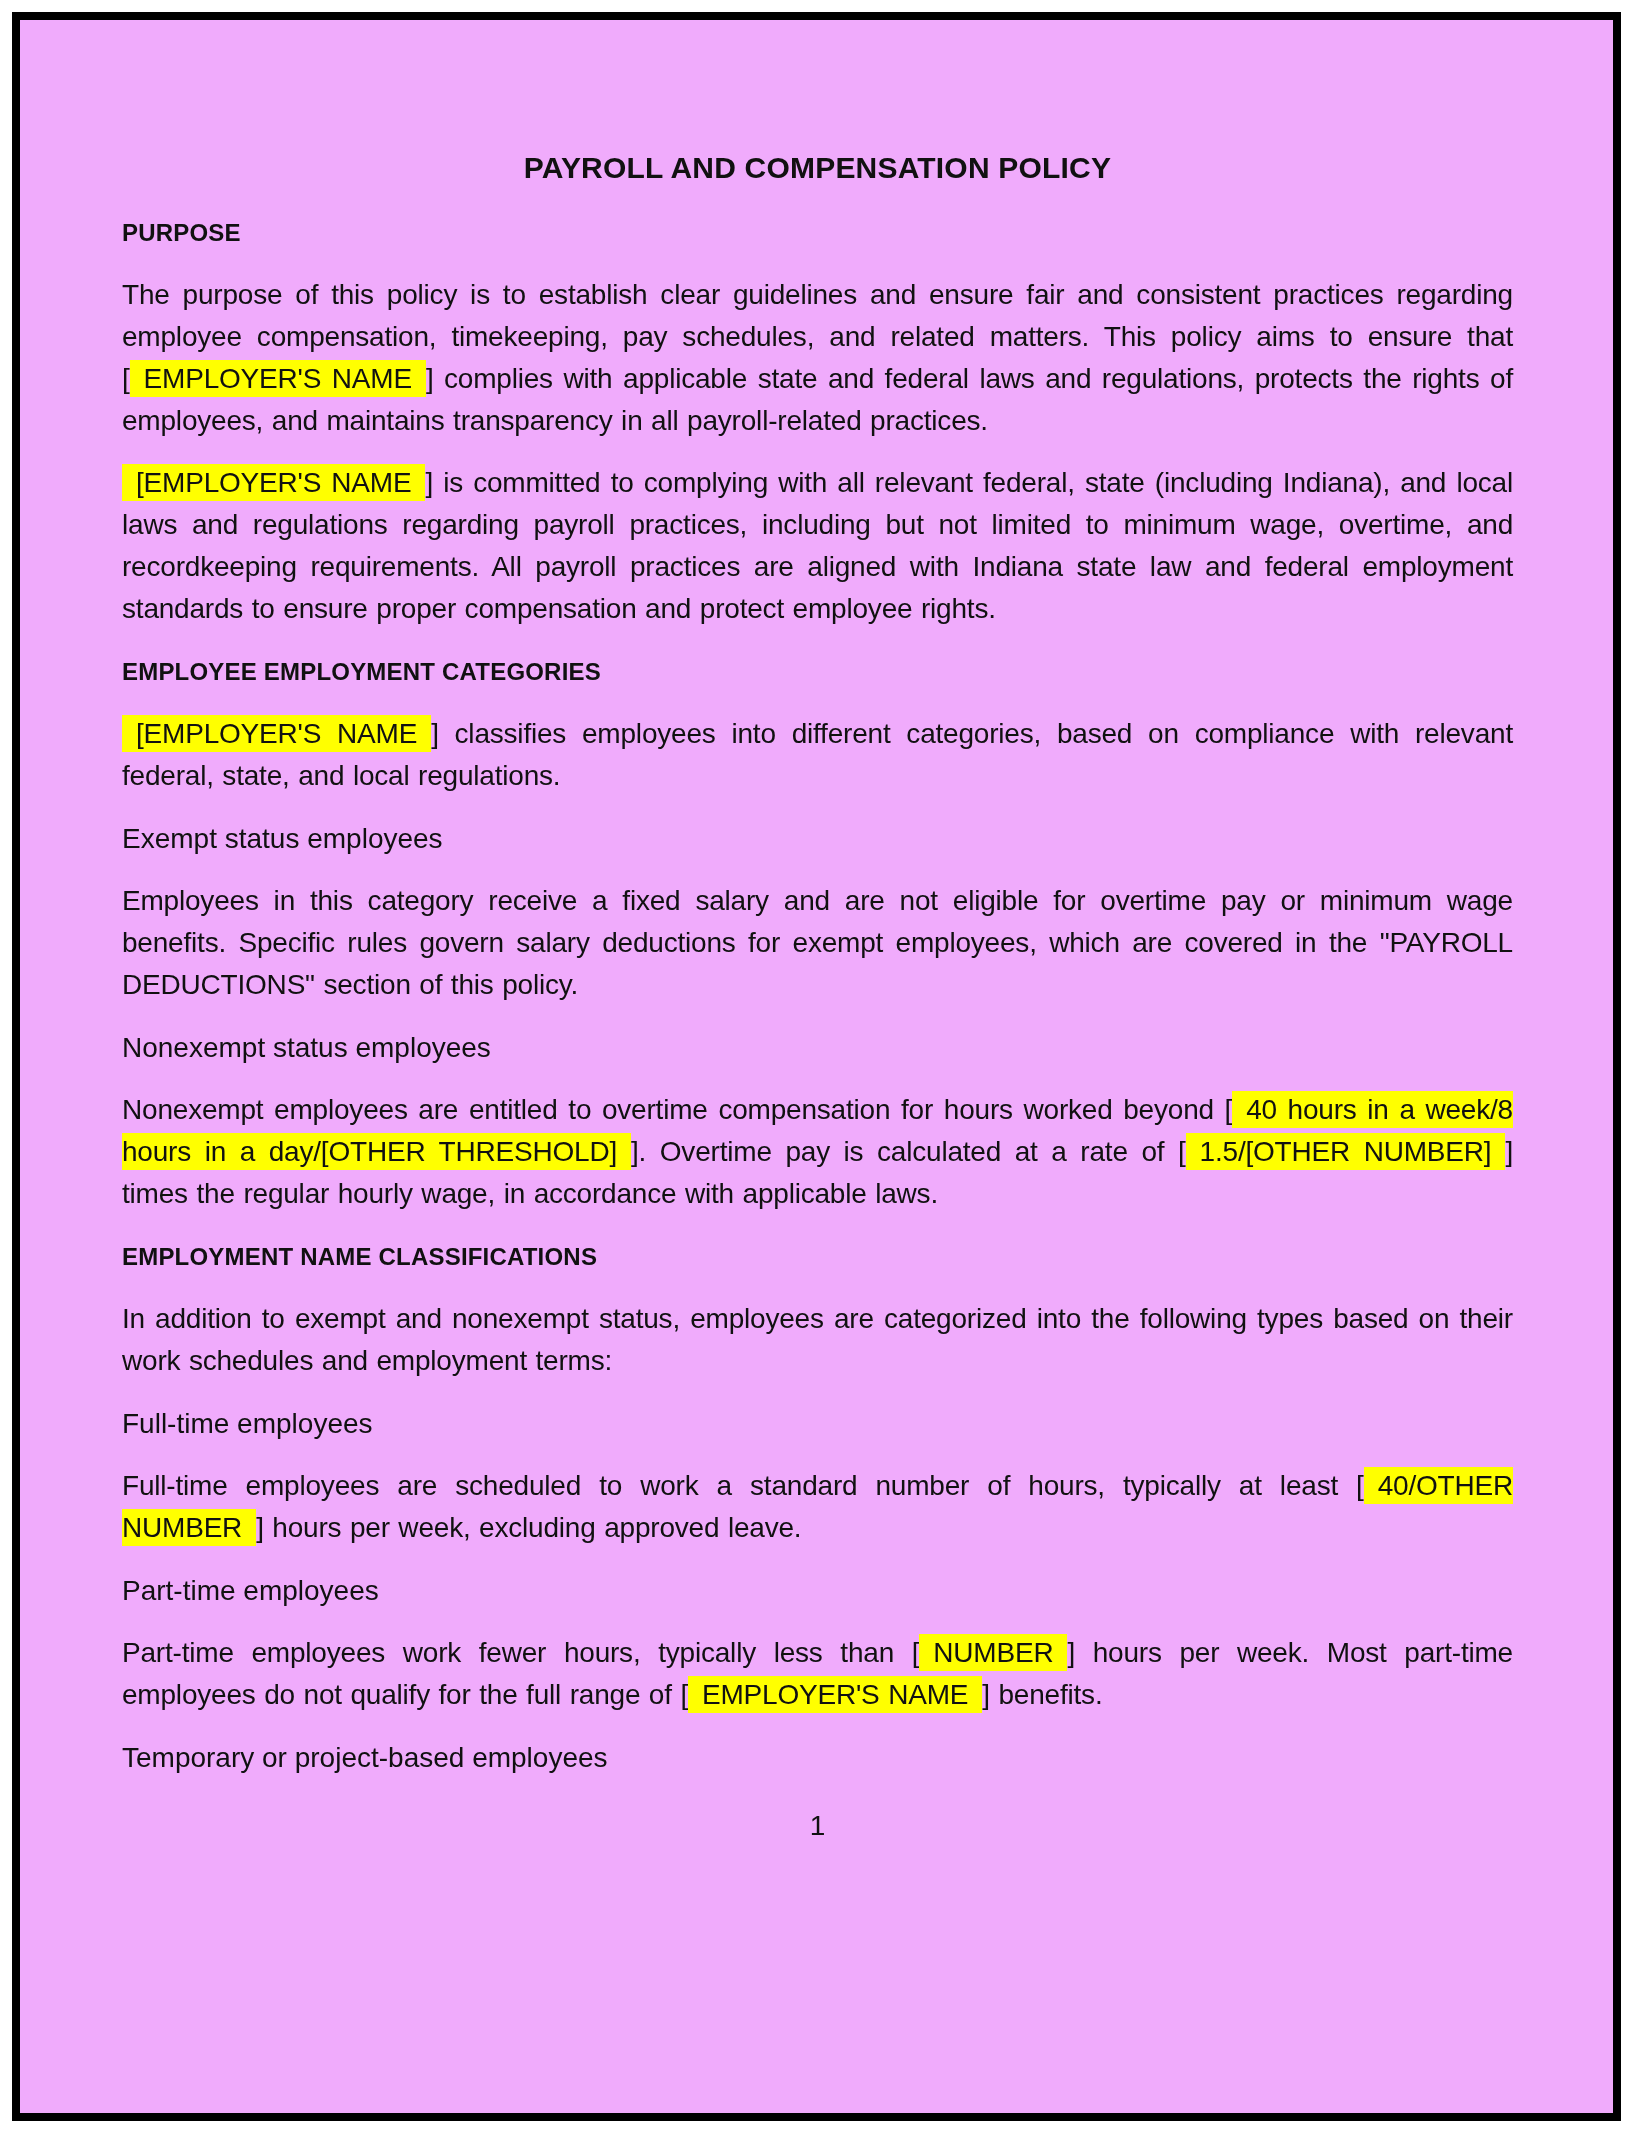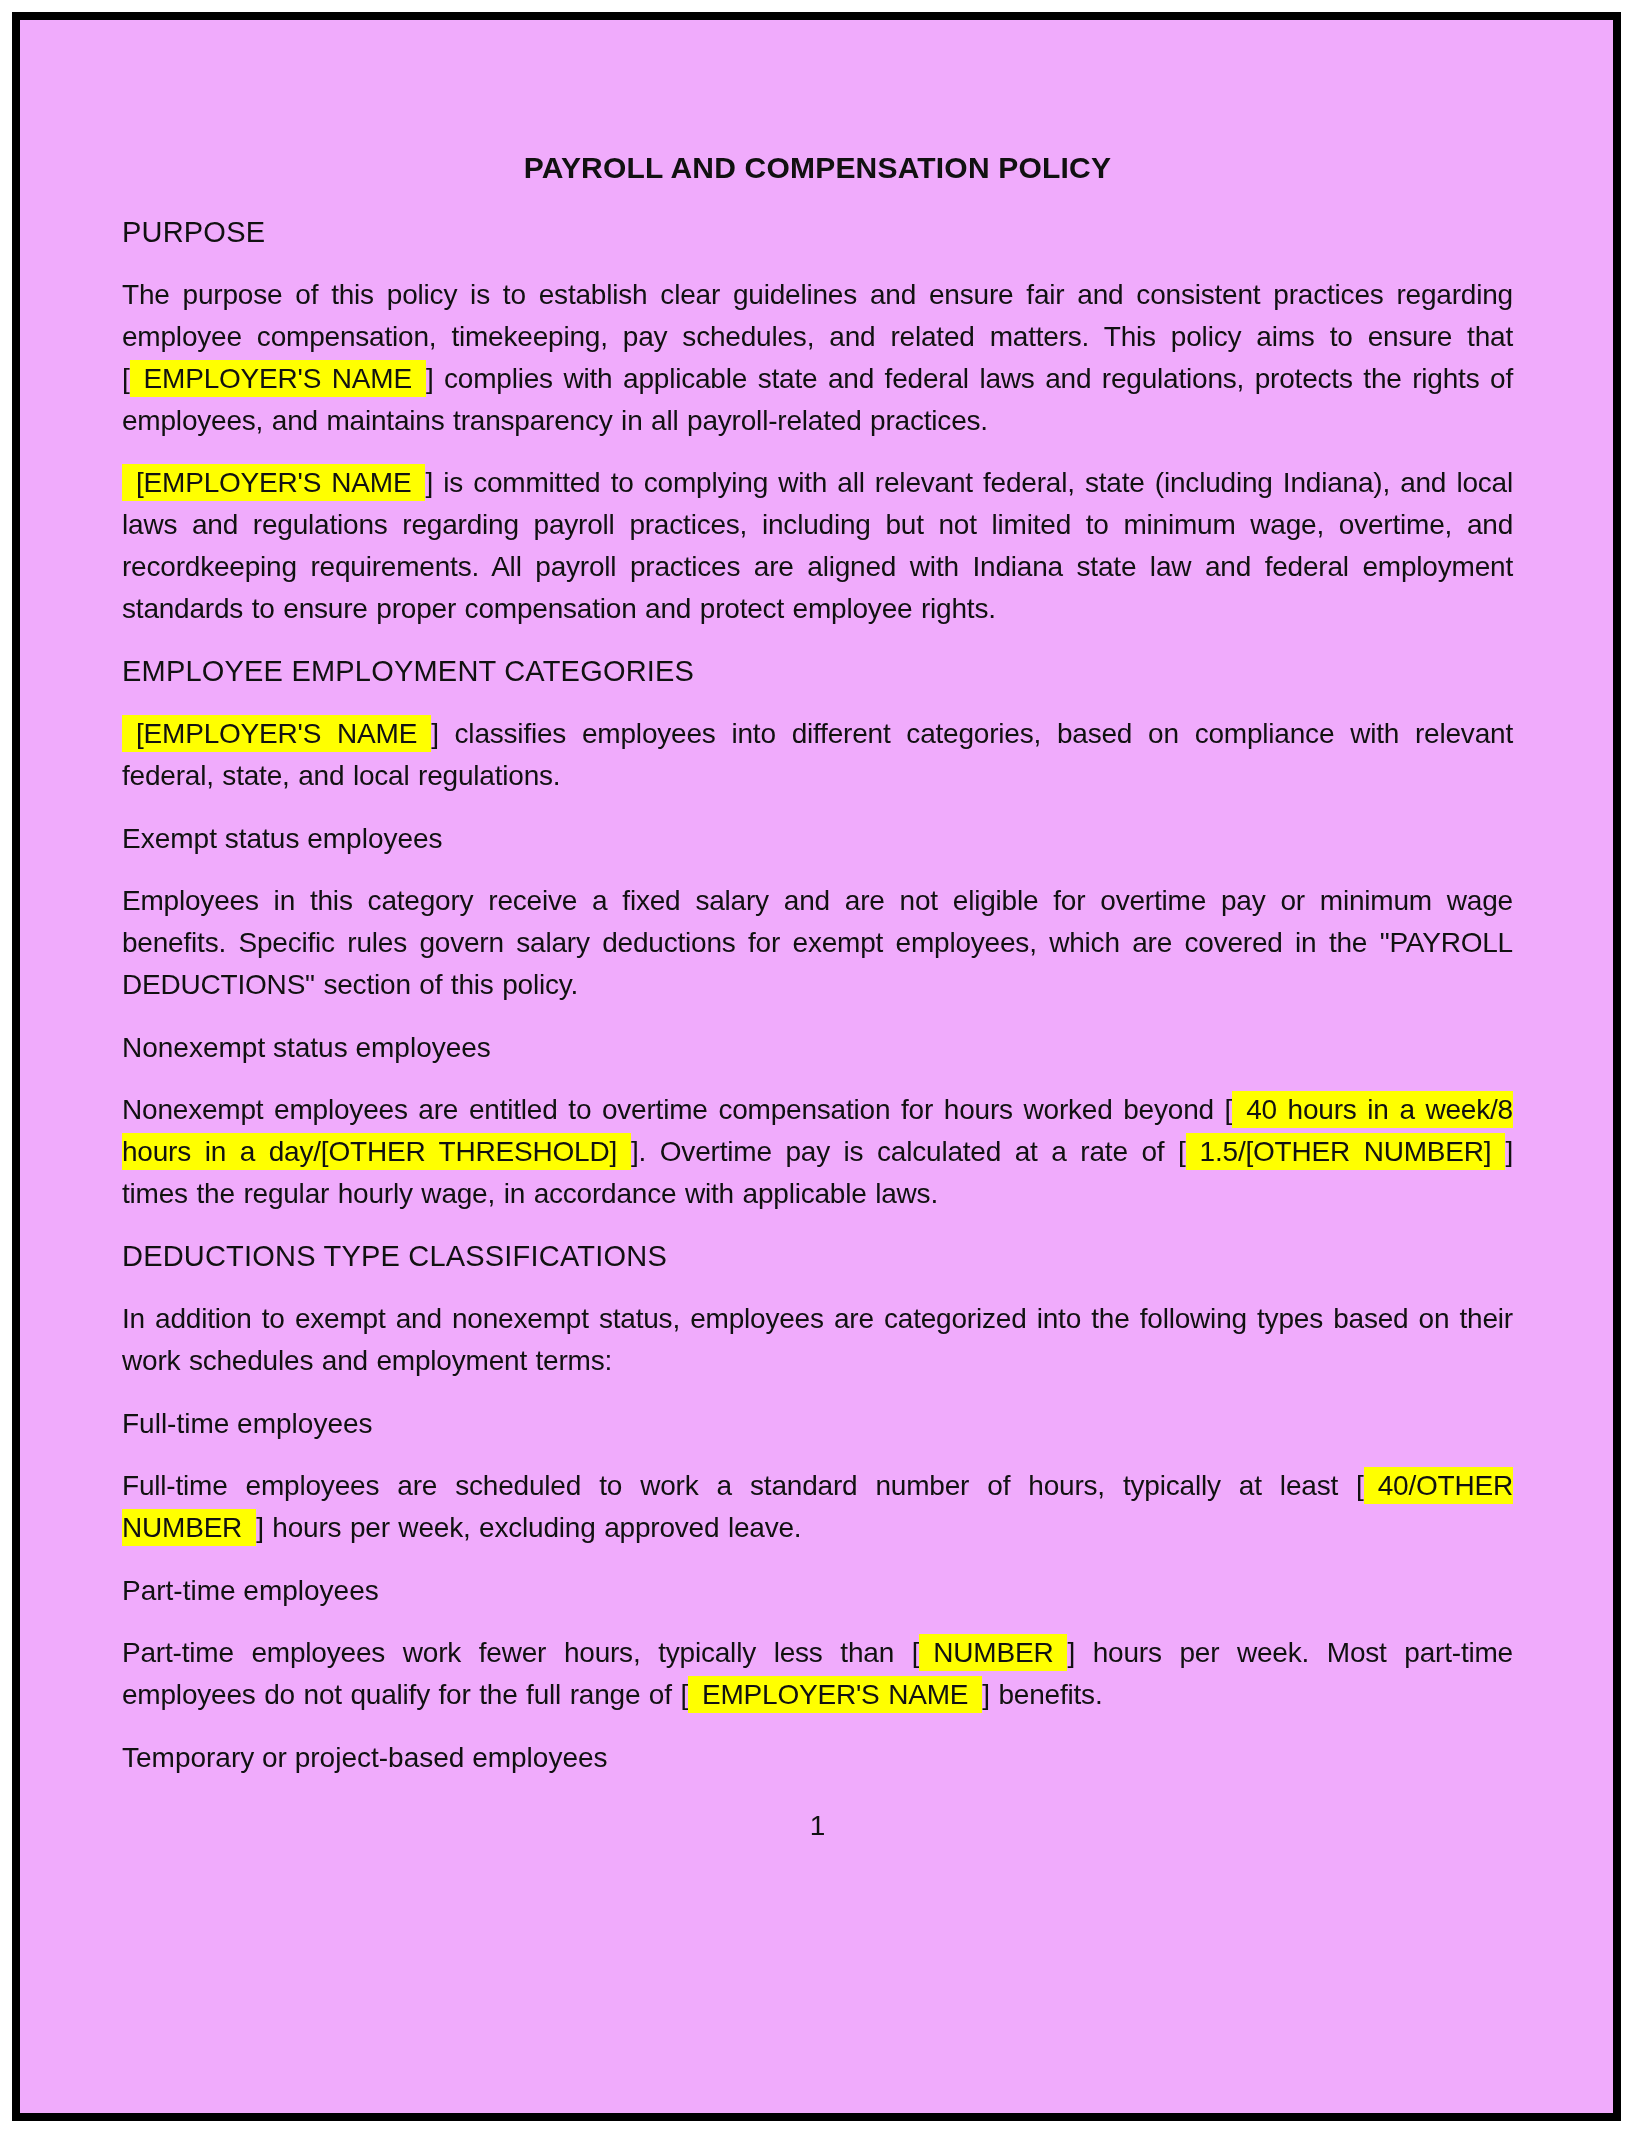--- a/index.html
+++ b/index.html
@@ -27,22 +27,22 @@
   }
   .doc-title {
     text-align: center;
     font-size: 30px;
     font-weight: 700;
     line-height: 43px;
     margin: 0 0 22px 0;
     letter-spacing: 0.2px;
   }
   .doc-heading {
-    font-size: 29px;
-    font-weight: 400;
+    font-size: 24px;
+    font-weight: 700;
     line-height: 43px;
     margin: 0 0 20px 0;
     letter-spacing: 0.2px;
   }
   .doc-subheading {
     font-size: 28px;
     font-weight: 400;
     line-height: 43px;
     text-decoration-thickness: 2px;
     text-underline-offset: 5px;
@@ -77,21 +77,21 @@
     <div>
         <h2 class="doc-heading">PURPOSE</h2>
         <p class="doc-paragraph"><span>The purpose of this policy is to establish clear guidelines and ensure fair and consistent practices regarding employee compensation, timekeeping, pay schedules, and related matters. This policy aims to ensure that [</span><span class="hl">EMPLOYER'S NAME</span><span>] complies with applicable state and federal laws and regulations, protects the rights of employees, and maintains transparency in all payroll-related practices.</span></p>
         <p class="doc-paragraph"><span class="hl">[EMPLOYER'S NAME</span><span>] is committed to complying with all relevant federal, state (including Indiana), and local laws and regulations regarding payroll practices, including but not limited to minimum wage, overtime, and recordkeeping requirements. All payroll practices are aligned with Indiana state law and federal employment standards to ensure proper compensation and protect employee rights.</span></p>
         <h2 class="doc-heading">EMPLOYEE EMPLOYMENT CATEGORIES</h2>
         <p class="doc-paragraph"><span class="hl">[EMPLOYER'S NAME</span><span>] classifies employees into different categories, based on compliance with relevant federal, state, and local regulations.</span></p>
         <h3 class="doc-subheading">Exempt status employees</h3>
         <p class="doc-paragraph"><span>Employees in this category receive a fixed salary and are not eligible for overtime pay or minimum wage benefits. Specific rules govern salary deductions for exempt employees, which are covered in the "PAYROLL DEDUCTIONS" section of this policy.</span></p>
         <h3 class="doc-subheading">Nonexempt status employees</h3>
         <p class="doc-paragraph"><span>Nonexempt employees are entitled to overtime compensation for hours worked beyond [</span><span class="hl">40 hours in a week/8 hours in a day/[OTHER THRESHOLD]</span><span>]. Overtime pay is calculated at a rate of [</span><span class="hl">1.5/[OTHER NUMBER]</span><span>] times the regular hourly wage, in accordance with applicable laws.</span></p>
-        <h2 class="doc-heading">DEDUCTIONS TYPE CLASSIFICATIONS</h2>
+        <h2 class="doc-heading">EMPLOYMENT NAME CLASSIFICATIONS</h2>
         <p class="doc-paragraph"><span>In addition to exempt and nonexempt status, employees are categorized into the following types based on their work schedules and employment terms:</span></p>
         <h3 class="doc-subheading">Full-time employees</h3>
         <p class="doc-paragraph"><span>Full-time employees are scheduled to work a standard number of hours, typically at least [</span><span class="hl">40/OTHER NUMBER</span><span>] hours per week, excluding approved leave.</span></p>
         <h3 class="doc-subheading">Part-time employees</h3>
         <p class="doc-paragraph"><span>Part-time employees work fewer hours, typically less than [</span><span class="hl">NUMBER</span><span>] hours per week. Most part-time employees do not qualify for the full range of [</span><span class="hl">EMPLOYER'S NAME</span><span>] benefits.</span></p>
         <h3 class="doc-subheading">Temporary or project-based employees</h3>
       </div>
     <div class="page-number">1</div>
   </div>
 </div>

